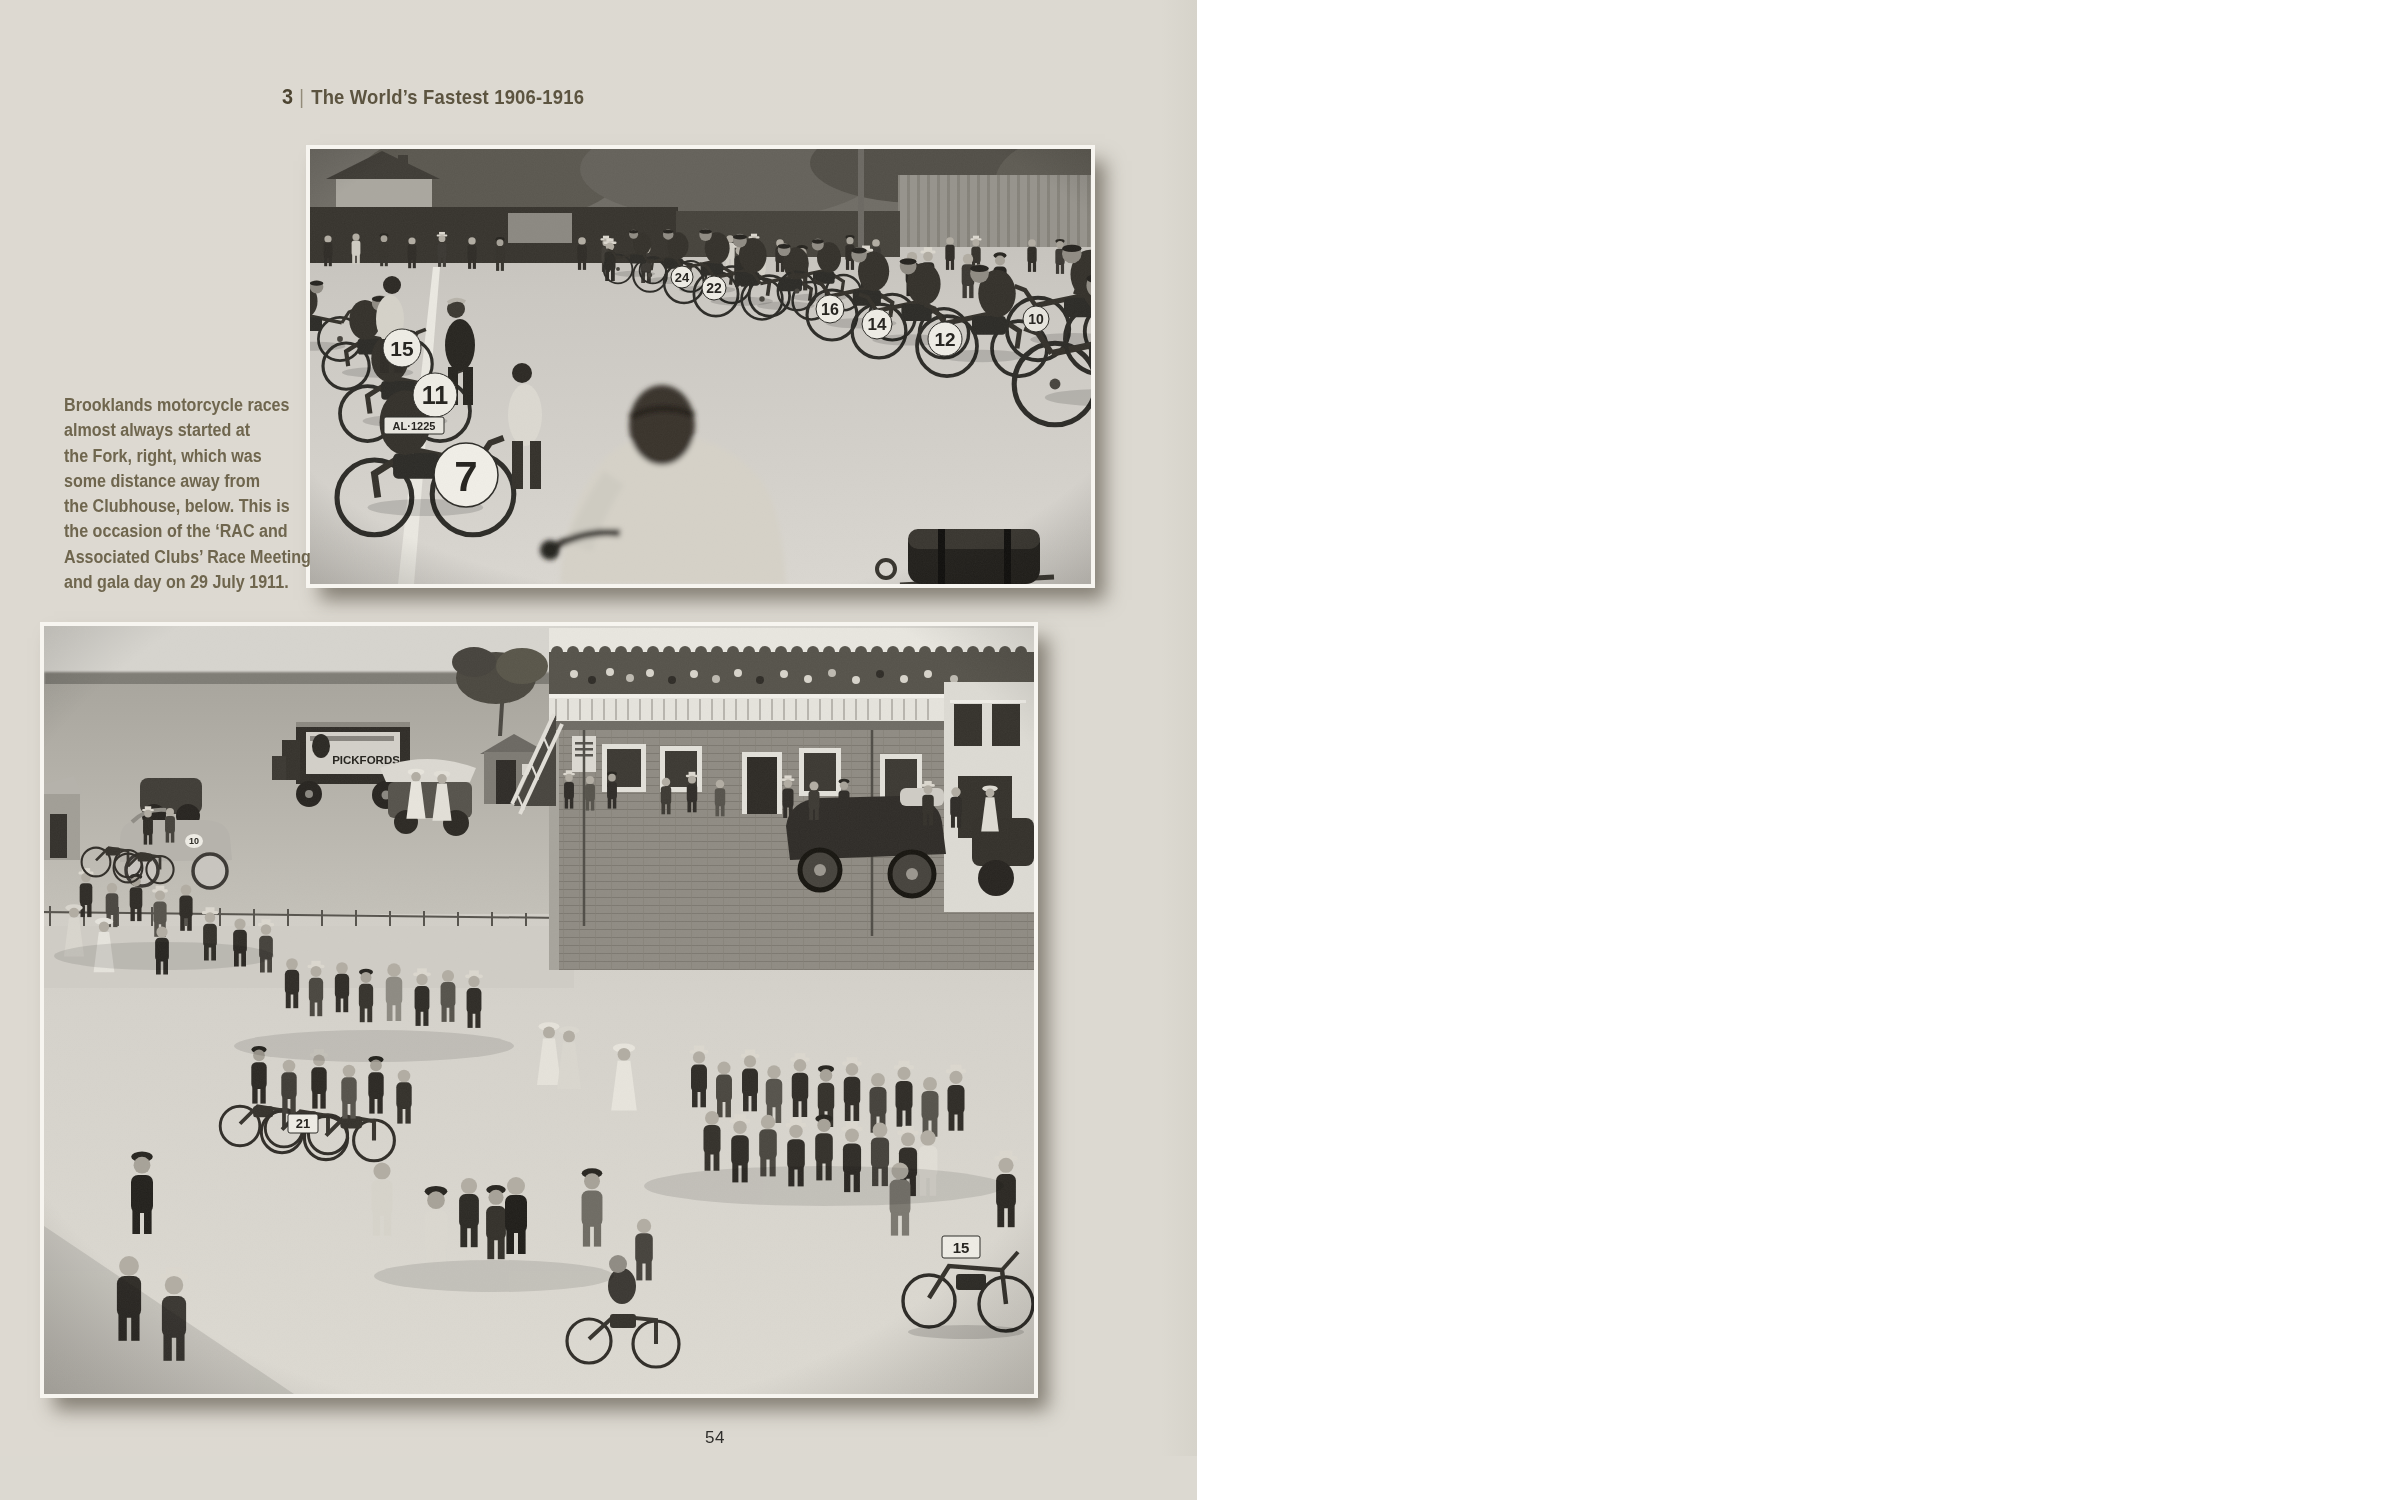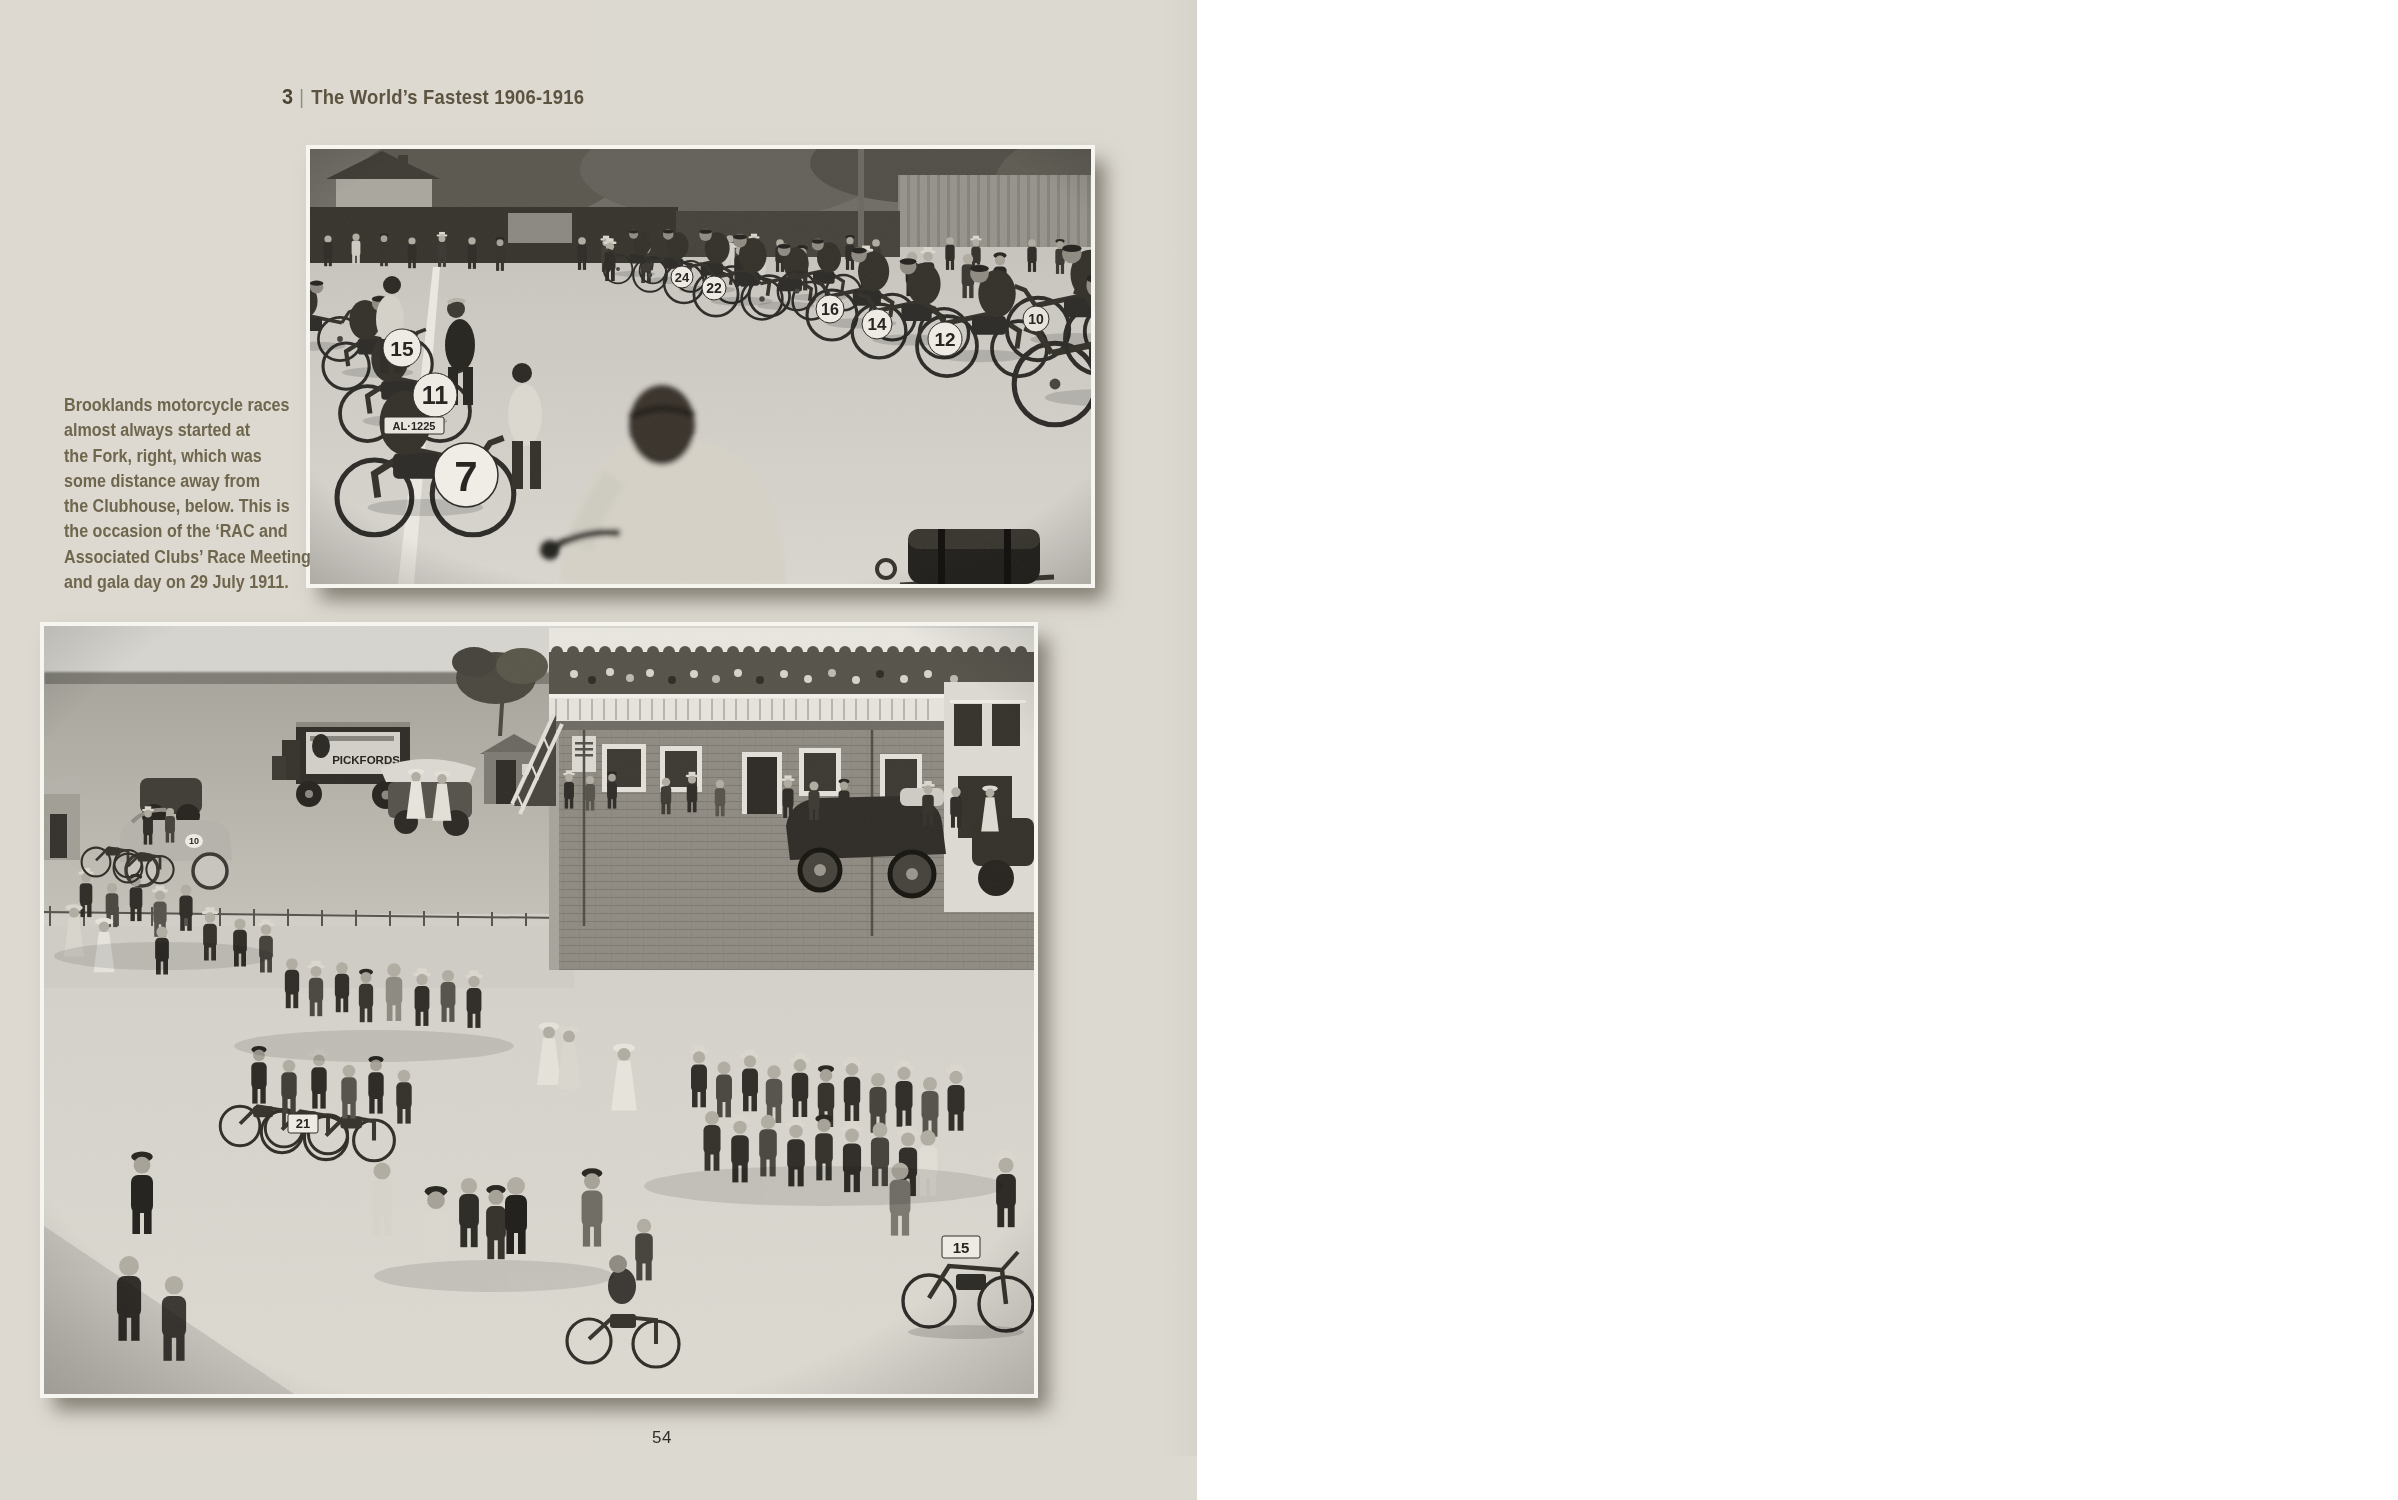--- a/index.html
+++ b/index.html
@@ -24,21 +24,21 @@
   .photo-top{left:306px;top:145px;width:781px;height:435px;}
   .photo-bottom{left:40px;top:622px;width:990px;height:768px;}
 
   
   .caption{position:absolute;left:64px;top:393px;white-space:pre;
            font-size:17.5px;font-weight:700;line-height:25.3px;color:#6f664e;
            transform:scaleX(.92);transform-origin:left top;letter-spacing:0;}
 
   .page-num{position:absolute;top:1428px;width:110px;text-align:center;
             font-size:17px;color:#2f2e2b;letter-spacing:.5px;}
-  .pn-left{left:607px;}
+  .pn-left{left:660px;}
 
   svg text{font-family:"Liberation Sans",sans-serif;}
 </style>
 </head>
 <body>
 
 <svg width="0" height="0" style="position:absolute" aria-hidden="true">
   <defs>
     <linearGradient id="pavT" x1="0" y1="0" x2="0" y2="1">
       <stop offset="0" stop-color="#bfbcb6"></stop>

